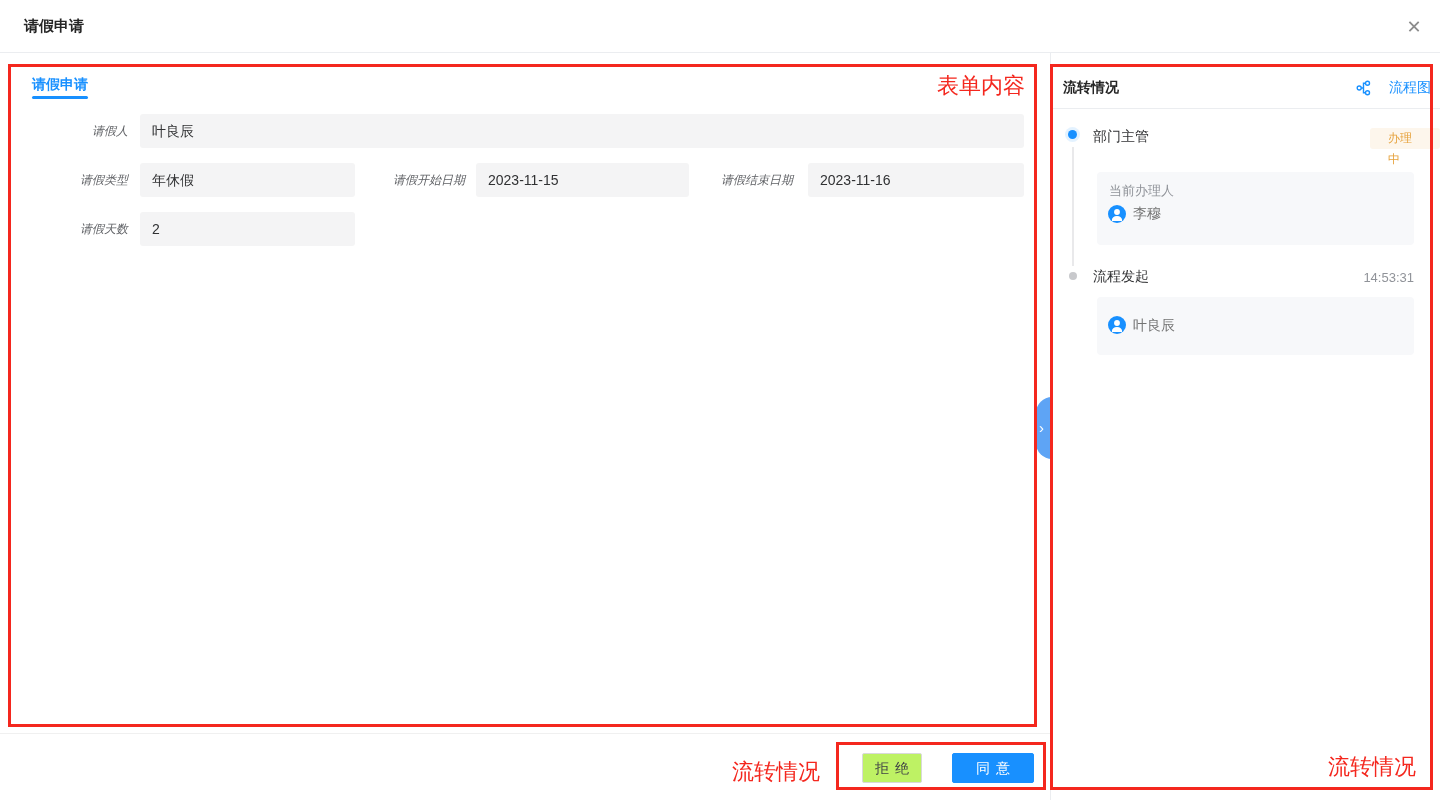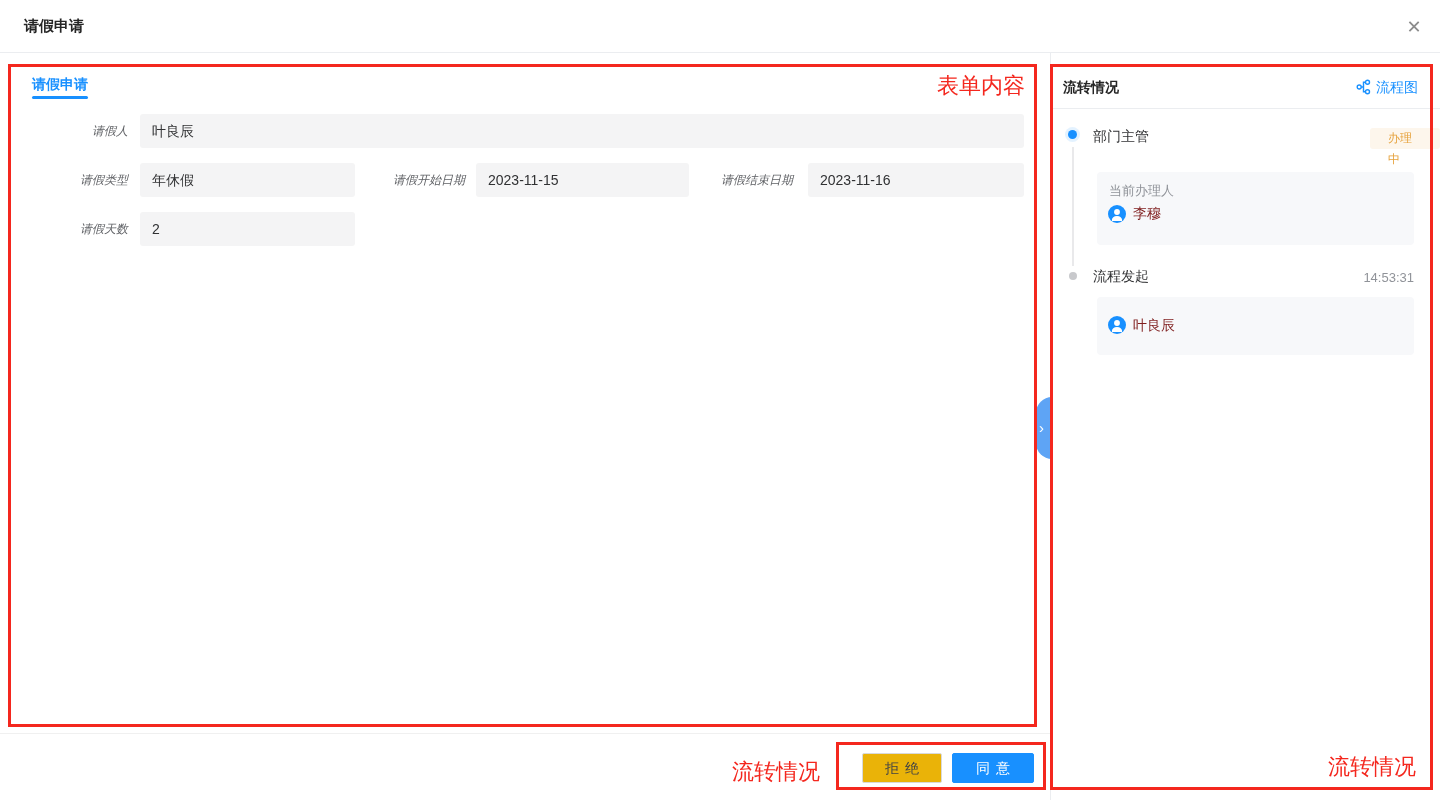--- a/index.html
+++ b/index.html
@@ -22,48 +22,48 @@
   .tab-underline { left:32px; top:96px; width:56px; height:3px; background:#1890ff; border-radius:2px; }
 
   .f-label { height:34px; line-height:34px; color:#606266; text-align:right; font-size:12px;font-style:italic; }
   .f-value { height:34px; line-height:34px; background:#f4f4f5; border-radius:3px;
              padding-left:12px; color:#303133; font-size:14px; }
 
   
   .footer-divider { left:0; top:733px; width:1050px; height:1px; background:#f0f0f0; }
   .btn { height:30px; border-radius:2px; font-size:14px; text-align:center; line-height:28px;
          letter-spacing:6px; text-indent:6px; cursor:pointer; }
-  .btn-reject { left:862px; top:753px; width:80px; background:#eab308;
+  .btn-reject { left:862px; top:753px; width:60px; background:#bef264;
                 border:1px solid #d9d9d9; color:#404246; }
   .btn-approve { left:952px; top:753px; width:82px; background:#1890ff;
                  border:1px solid #1890ff; color:#ffffff; }
 
   
   .v-divider { left:1050px; top:52px; width:1px; height:748px; background:#ebedf0; }
   .panel-title { left:1063px; top:79px; font-size:14px; font-weight:bold; color:#262626; }
   .flow-link { left:1356px; top:79px; height:18px; color:#1890ff; cursor:pointer;
-               display:flex; gap:4px; font-size:14px; }
+               display:flex; align-items:center; gap:17px; font-size:14px; }
   .panel-divider { left:1051px; top:108px; width:389px; height:1px; background:#ebedf0; }
 
   .tl-dot-blue { left:1068px; top:130px; width:9px; height:9px; border-radius:50%;
                  background:#1890ff; box-shadow:0 0 0 3px rgba(24,144,255,.12); }
   .tl-line { left:1072px; top:147px; width:2px; height:119px; background:#e9e9eb; }
   .tl-dot-gray { left:1069px; top:272px; width:8px; height:8px; border-radius:50%; background:#c8c9cc; }
 
   .step-title { font-size:14px; font-weight:500; color:#303133; }
   .badge { left:1370px; top:128px; padding:0 18px; height:21px; line-height:21px;
            background:#fdf6ec; color:#e6a23c; font-size:12px; border-radius:3px; }
   .step-time { left:1350px; top:270px; width:64px; text-align:right; font-size:13px; color:#909399; }
 
   .tl-card { background:#f7f8fa; border-radius:4px; }
   .card1 { left:1097px; top:172px; width:317px; height:73px;font-family:Liberation Serif, serif; }
   .card2 { left:1097px; top:297px; width:317px; height:58px; }
   .card-label { left:12px; top:10px; font-size:13px; color:#909399; position:absolute; }
   .person { position:absolute; display:flex; align-items:center; gap:7px; height:18px; }
-  .person .name { font-size:14px; color:#7f1d1d; line-height:18px; }
+  .person .name { font-size:14px; color:#737373; line-height:18px; }
   .avatar { width:18px; height:18px; display:block; }
 
   
   .handle { left:1036px; top:397px; width:16px; height:62px; background:#5ea4f5;
             border-radius:31px 0 0 31px; cursor:pointer; }
   .handle .chev { position:absolute; left:3px; top:50%; transform:translateY(-54%);
                   color:#ffffff; font-size:15px; line-height:15px; }
 
   
   .anno { pointer-events:none; }

